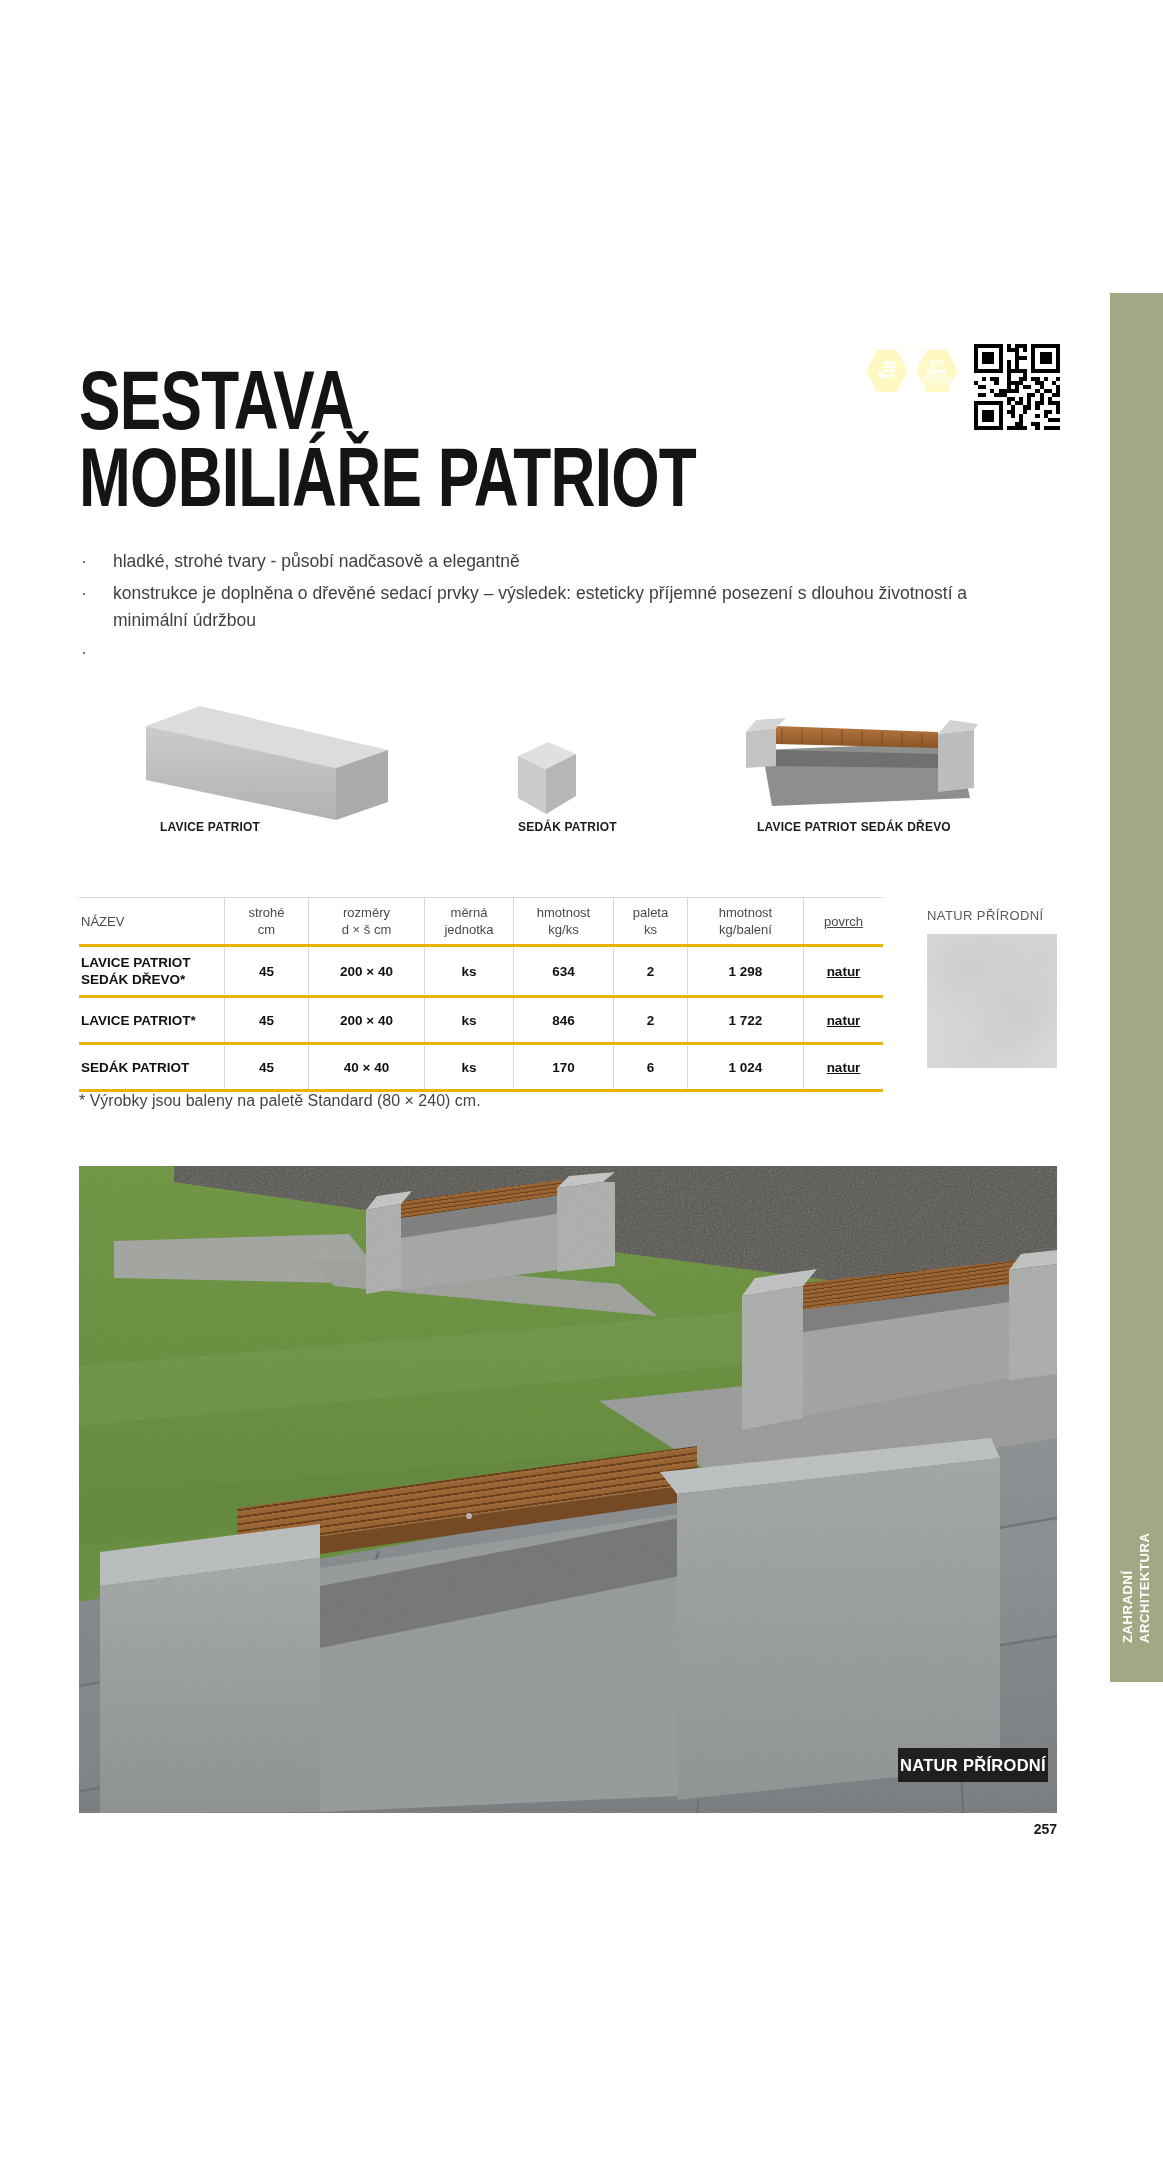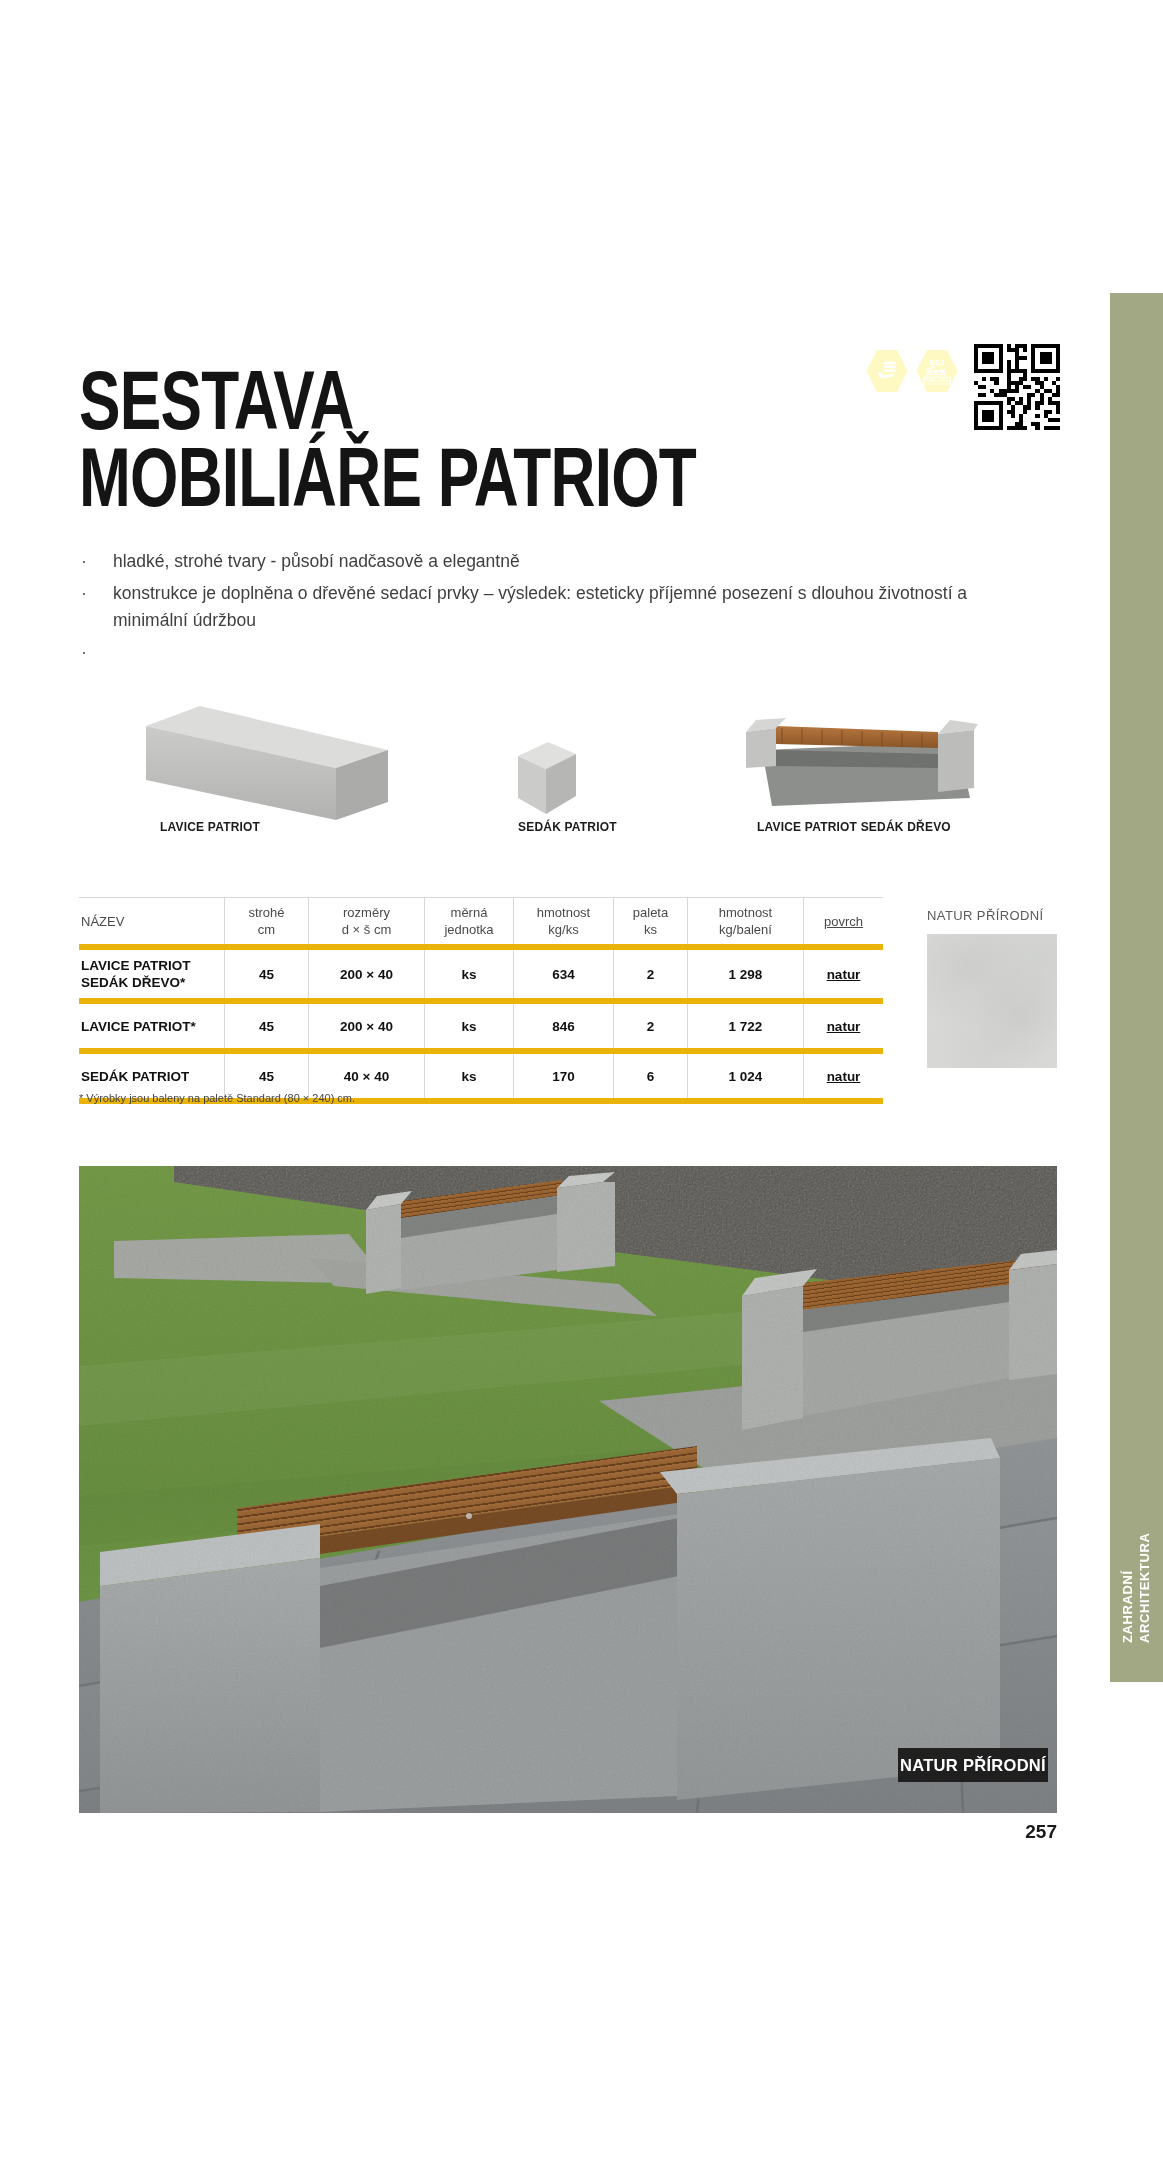--- a/index.html
+++ b/index.html
@@ -30,49 +30,49 @@
            font-size:17.5px;line-height:27px;color:#3f3f3f;}
   .bullets li{position:relative;padding-left:34px;margin-bottom:5px;}
   .bullets li .dot{position:absolute;left:2px;top:0;color:#555;}
 
   
   .prod{position:absolute;}
   .prod-caption{position:absolute;font-size:12px;font-weight:bold;color:#1b1b1b;letter-spacing:.2px;white-space:nowrap;}
 
   
   .spec-table{position:absolute;left:79px;top:897px;width:804px;border-top:1px solid #d8d8d8;}
-  .trow{display:flex;border-bottom:6px solid #eab308;}
+  .trow{display:flex;border-bottom:3px solid #eab308;}
   .tcell{display:flex;flex-direction:column;justify-content:center;align-items:center;
          border-right:1px solid #d8d8d8;box-sizing:border-box;text-align:center;}
   .tcell:first-child{align-items:flex-start;text-align:left;padding-left:2px;border-left:none;}
   .tcell:last-child{border-right:none;}
   .thead .tcell{font-size:13px;color:#4a4a4a;line-height:17px;height:46px;font-weight:normal;}
   .tbody .tcell{font-weight:bold;font-size:13.5px;color:#111;}
   .r1 .tcell{height:48px;} .r2 .tcell,.r3 .tcell{height:44px;}
   .c0{width:146px;} .c1{width:84px;} .c2{width:116px;} .c3{width:89px;justify-content:center;}
   .c4{width:100px;} .c5{width:74px;} .c6{width:116px;} .c7{width:79px;text-decoration:underline;}
   .name-cell{white-space:pre-line;line-height:17px;}
 
   
   .swatch-label{position:absolute;left:927px;top:908px;font-size:13px;color:#5a5a5a;letter-spacing:.4px;}
   .swatch{position:absolute;left:927px;top:934px;width:130px;height:134px;background:#d8d9d7;
           background-image:radial-gradient(circle at 30% 25%,rgba(150,152,150,.16),transparent 45%),
                            radial-gradient(circle at 72% 60%,rgba(150,152,150,.14),transparent 40%),
                            radial-gradient(circle at 45% 85%,rgba(165,167,165,.12),transparent 45%),
                            radial-gradient(circle at 85% 20%,rgba(200,202,200,.5),transparent 50%);}
 
   
-  .footnote{position:absolute;left:79px;top:1092px;font-size:11px;color:#454545;}
+  .footnote{position:absolute;left:79px;top:1092px;font-size:16px;color:#454545;}
 
   
   .photo{position:absolute;left:79px;top:1166px;width:978px;height:647px;}
   .photo svg{display:block;width:100%;height:100%;}
 
   .page-num{position:absolute;left:990px;top:1821px;width:67px;text-align:right;
-            font-size:19px;font-weight:bold;color:#1a1a1a;}
+            font-size:14px;font-weight:bold;color:#1a1a1a;}
 </style>
 </head>
 <body>
 
 <div class="page">
 
   <div class="side-tab">
     <div class="side-tab-text">
       <div>ZAHRADNÍ</div>
       <div>ARCHITEKTURA</div>

